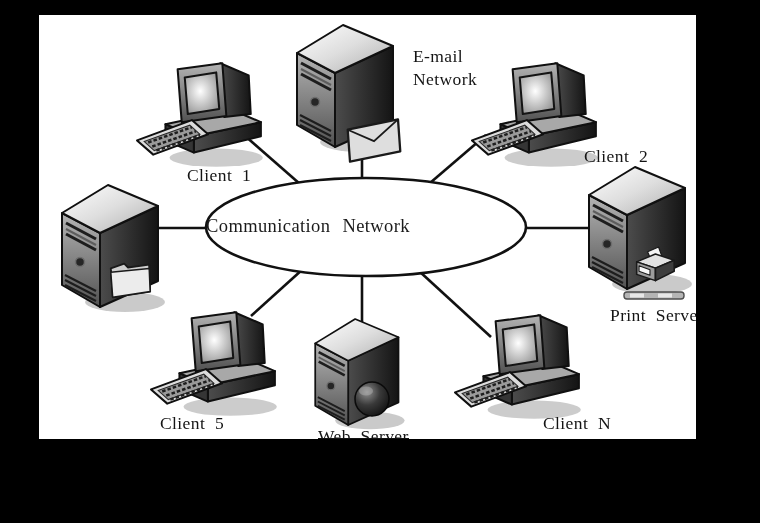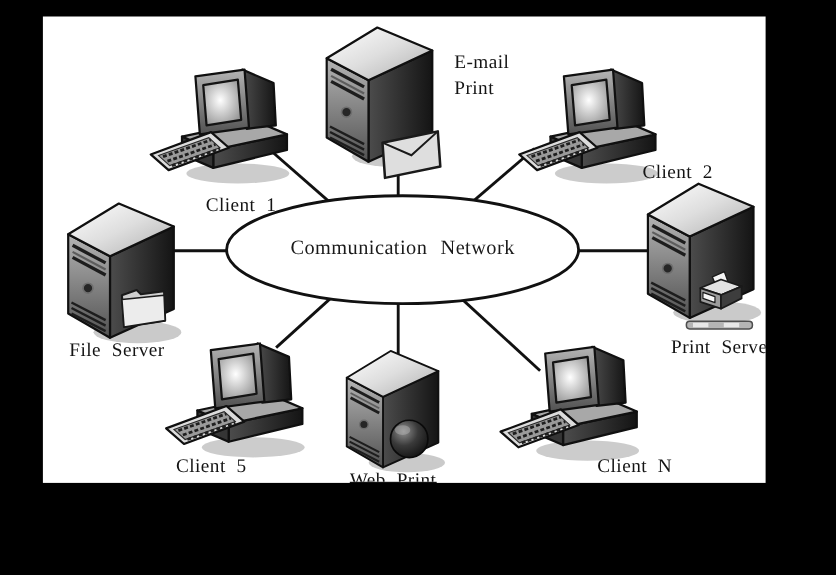--- a/index.html
+++ b/index.html
@@ -11,21 +11,21 @@
     position:absolute;left:39px;top:15px;width:657px;height:424px;
     background:#fff;overflow:hidden;
   }
   .net-svg{position:absolute;left:0;top:0;}
   .device{position:absolute;overflow:visible;}
   .label{
     position:absolute;font-size:17.5px;color:#141414;
     letter-spacing:.4px;word-spacing:5px;white-space:nowrap;line-height:1.3;
   }
   .label--hub{
-    left:167px;top:199px;width:320px;text-align:center;
+    left:167px;top:199px;width:320px;text-align:left;
     font-size:18.5px;color:#1a1a1a;word-spacing:7px;
   }
   .label--email{line-height:23px;}
   .label--web{
     height:13px;overflow:hidden;border-bottom:2.5px solid #111;padding-bottom:0;
   }
   .hidden-defs{position:absolute;width:0;height:0;}
 </style>
 </head>
 <body>
@@ -126,41 +126,40 @@
       <line x1="380" y1="256" x2="452" y2="322"></line>
     </g>
     <ellipse cx="327" cy="212" rx="160" ry="49" fill="#ffffff" stroke="#111" stroke-width="2.6"></ellipse>
   </svg>
 
   <div class="label label--hub">Communication Network</div>
 
   <svg class="device" style="left:96px;top:40px" width="134" height="116" viewBox="0 0 132 114" xmlns="http://www.w3.org/2000/svg" xmlns:xlink="http://www.w3.org/1999/xlink">
     <use href="#sym-client" xlink:href="#sym-client"></use>
   </svg>
-  <div class="label" style="left:148px;top:160px">Client 1</div>
+  <div class="label" style="left:148px;top:149px">Client 1</div>
 
   <svg class="device" style="left:249px;top:3px" width="126" height="150" viewBox="0 0 126 150" xmlns="http://www.w3.org/2000/svg" xmlns:xlink="http://www.w3.org/1999/xlink">
     <use href="#sym-tower" xlink:href="#sym-tower" x="0" y="0" width="112" height="136"></use>
     <use href="#sym-envelope" xlink:href="#sym-envelope" x="55" y="98" width="62" height="48"></use>
   </svg>
   <div class="label label--email" style="left:374px;top:30px">
     <div>E-mail</div>
-    <div>Print</div>
+    <div>Network</div>
   </div>
 
   <svg class="device" style="left:431px;top:40px" width="134" height="116" viewBox="0 0 132 114" xmlns="http://www.w3.org/2000/svg" xmlns:xlink="http://www.w3.org/1999/xlink">
     <use href="#sym-client" xlink:href="#sym-client"></use>
   </svg>
   <div class="label" style="left:545px;top:130px">Client 2</div>
 
   <svg class="device" style="left:14px;top:163px" width="126" height="150" viewBox="0 0 126 150" xmlns="http://www.w3.org/2000/svg" xmlns:xlink="http://www.w3.org/1999/xlink">
     <use href="#sym-tower" xlink:href="#sym-tower" x="0" y="0" width="112" height="136"></use>
     <use href="#sym-folder" xlink:href="#sym-folder" x="54" y="80" width="46" height="42"></use>
   </svg>
-  <div class="label" style="left:24px;top:292px">File Server</div>
 
   <svg class="device" style="left:541px;top:145px" width="126" height="164" viewBox="0 0 126 164" xmlns="http://www.w3.org/2000/svg" xmlns:xlink="http://www.w3.org/1999/xlink">
     <use href="#sym-tower" xlink:href="#sym-tower" x="0" y="0" width="112" height="136"></use>
     <use href="#sym-printer" xlink:href="#sym-printer" x="52" y="82" width="50" height="46"></use>
     <g>
       <rect x="44" y="132" width="60" height="7" rx="3" fill="#b5b5b5" stroke="#4e4e4e" stroke-width="1.4"></rect>
       <rect x="50" y="133.5" width="14" height="4" fill="#e8e8e8"></rect>
       <rect x="78" y="133.5" width="14" height="4" fill="#e8e8e8"></rect>
     </g>
   </svg>
@@ -168,20 +167,20 @@
 
   <svg class="device" style="left:110px;top:289px" width="134" height="116" viewBox="0 0 132 114" xmlns="http://www.w3.org/2000/svg" xmlns:xlink="http://www.w3.org/1999/xlink">
     <use href="#sym-client" xlink:href="#sym-client"></use>
   </svg>
   <div class="label" style="left:121px;top:397px">Client 5</div>
 
   <svg class="device" style="left:268px;top:298px" width="126" height="126" viewBox="0 0 126 126" xmlns="http://www.w3.org/2000/svg" xmlns:xlink="http://www.w3.org/1999/xlink">
     <use href="#sym-tower" xlink:href="#sym-tower" x="0" y="0" width="98" height="118"></use>
     <use href="#sym-globe" xlink:href="#sym-globe" x="45" y="66" width="40" height="40"></use>
   </svg>
-  <div class="label label--web" style="left:279px;top:410px">Web Print</div>
+  <div class="label label--web" style="left:279px;top:410px">Web Server</div>
 
   <svg class="device" style="left:414px;top:292px" width="134" height="116" viewBox="0 0 132 114" xmlns="http://www.w3.org/2000/svg" xmlns:xlink="http://www.w3.org/1999/xlink">
     <use href="#sym-client" xlink:href="#sym-client"></use>
   </svg>
   <div class="label" style="left:504px;top:397px">Client N</div>
 
 </div>
 
 </body></html>

